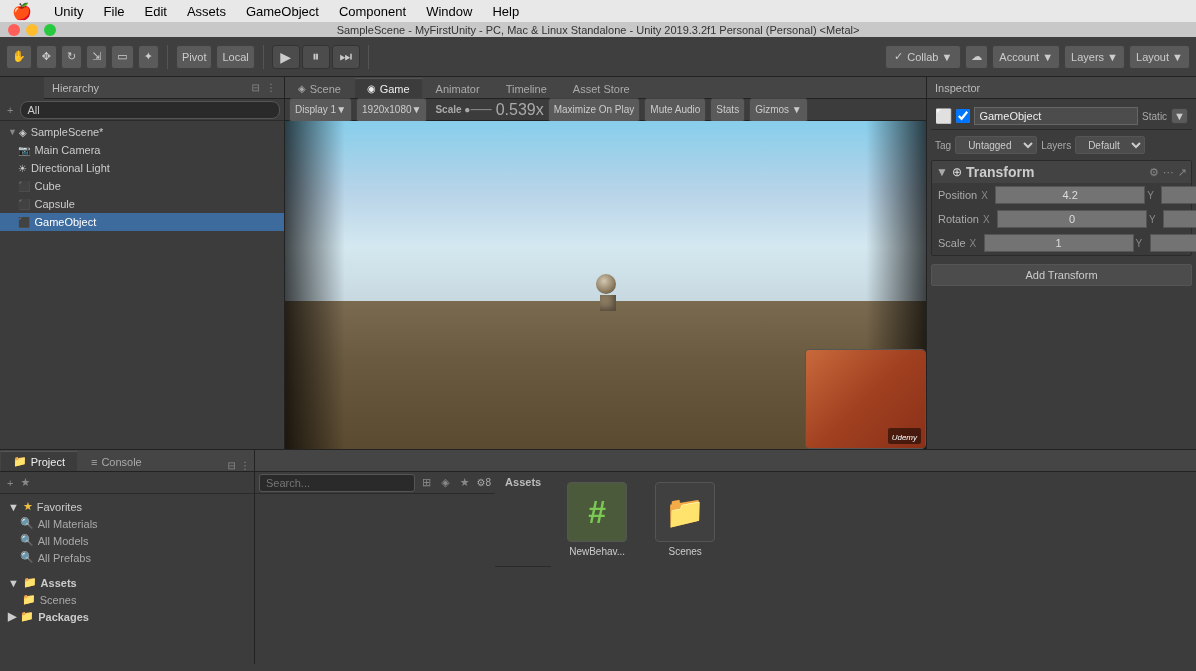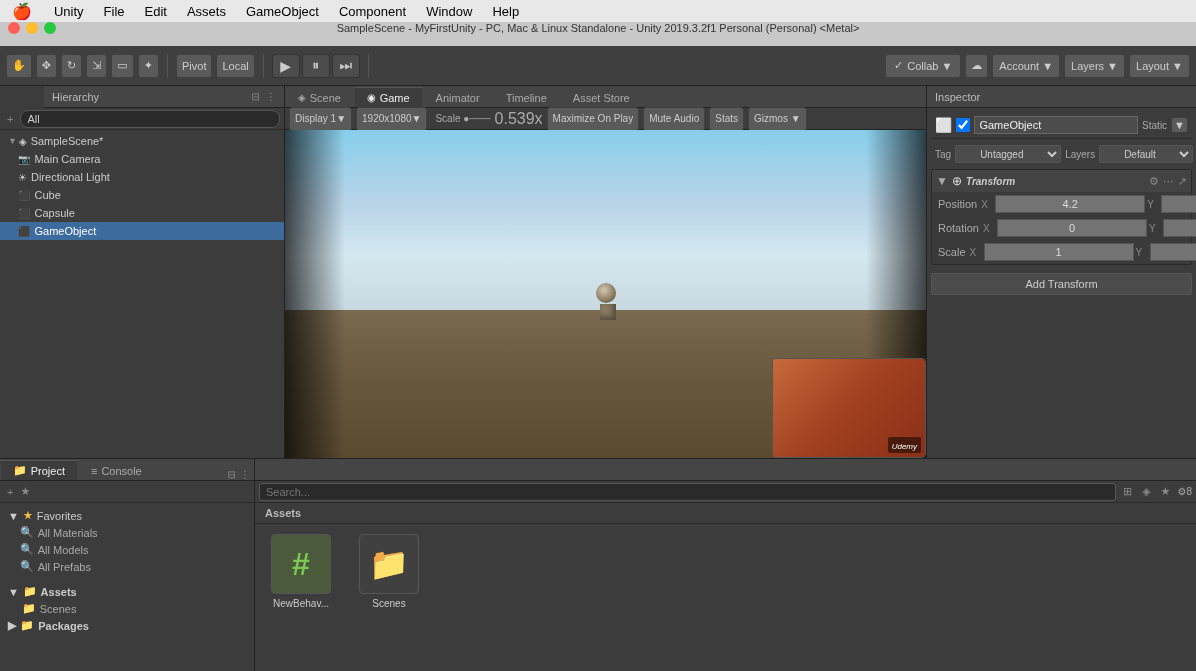--- a/index.html
+++ b/index.html
@@ -8,22 +8,22 @@
     
     .mac-menubar {
       width: 100%; height: 22px; background: #e8e8e8; display: flex; align-items: center;
       color: #000; font-size: 13px;
     }
     .mac-menubar .apple { padding: 0 12px; font-size: 16px; }
     .mac-menubar .menu-item { padding: 0 10px; cursor: pointer; }
 
     
     .titlebar {
-      width: 100%; height: 24px; background: #c8c8c8;
-      display: flex; justify-content: center;
+      width: 100%; height: 15px; background: #c8c8c8;
+      display: flex; align-items: center; justify-content: center;
       font-size: 11px; color: #333; position: relative;
     }
     .titlebar .traffic-lights { position: absolute; left: 8px; display: flex; gap: 6px; }
     .traffic-light { width: 12px; height: 12px; border-radius: 50%; }
     .tl-red { background: #ff5f56; }
     .tl-yellow { background: #ffbd2e; }
     .tl-green { background: #27c93f; }
 
     
     .toolbar {
@@ -169,30 +169,30 @@
       flex: 1; background: #4c4c4c; border: 1px solid #666; color: #eee;
       padding: 1px 4px; font-size: 11px; height: 18px;
     }
     .go-static { font-size: 10px; color: #aaa; }
     .tag-layer-row {
       display: flex; align-items: center; gap: 4px; padding: 2px 4px; margin-bottom: 4px;
     }
     .tag-label { font-size: 10px; color: #aaa; }
     .tag-dropdown {
       background: #4c4c4c; border: 1px solid #555; color: #ccc;
-      padding: 0 20px; font-size: 10px; height: 18px; border-radius: 2px;
+      padding: 0 8px; font-size: 10px; height: 18px; border-radius: 2px;
     }
     .component-section {
       background: #3a3a3a; border: 1px solid #2a2a2a; border-radius: 2px; margin-bottom: 4px;
     }
     .component-header {
       height: 22px; display: flex; align-items: center; padding: 0 4px; gap: 4px;
       background: #434343; cursor: pointer;
     }
-    .component-title { font-size: 10px; color: #ccc; font-weight: bold; flex: 1; font-style: italic; }
+    .component-title { font-size: 14px; color: #ccc; font-weight: bold; flex: 1; }
     .component-icons { display: flex; gap: 4px; color: #888; font-size: 11px; }
     .transform-row {
       display: flex; align-items: center; padding: 3px 6px; gap: 4px;
     }
     .transform-label { width: 60px; font-size: 11px; color: #aaa; }
     .transform-field {
       display: flex; align-items: center; gap: 2px; flex: 1;
     }
     .axis-label { font-size: 10px; color: #888; width: 12px; }
     .axis-input {
@@ -228,21 +228,21 @@
       display: flex; align-items: center; gap: 4px; font-size: 11px; color: #ccc;
       padding: 2px 0; cursor: pointer; font-weight: bold;
     }
     .assets-item {
       display: flex; align-items: center; gap: 4px; padding: 2px 14px;
       font-size: 11px; color: #aaa; cursor: pointer;
     }
 
     
     .assets-content {
-      flex: 1; display: flex; flex-direction: column;
+      flex: 1; display: flex; flex-direction: row;
     }
     .assets-toolbar {
       height: 22px; background: #3c3c3c; display: flex; align-items: center;
       padding: 0 4px; border-bottom: 1px solid #2a2a2a; gap: 4px;
     }
     .assets-search {
       flex: 1; background: #2a2a2a; border: 1px solid #555; border-radius: 3px;
       color: #ccc; padding: 1px 6px; font-size: 11px; height: 18px;
     }
     .assets-grid {
@@ -256,21 +256,21 @@
     .asset-icon {
       width: 60px; height: 60px; background: #404040; border: 1px solid #555;
       border-radius: 4px; display: flex; align-items: center; justify-content: center;
       font-size: 28px;
     }
     .asset-name { font-size: 10px; color: #ccc; text-align: center; word-break: break-all; }
     .assets-path { font-size: 11px; color: #bbb; padding: 4px 10px; font-weight: bold; border-bottom: 1px solid #2a2a2a; }
 
     
     .webcam-overlay {
-      position: absolute; bottom: 0; right: 0; width: 154px; height: 100px;
+      position: absolute; bottom: 0; right: 0; width: 121px; height: 100px;
       background: #2a2a2a; border: 1px solid #555; border-radius: 4px;
       overflow: hidden;
     }
     .webcam-face {
       width: 100%; height: 100%;
       background: linear-gradient(135deg, #c8693c 0%, #a04020 50%, #8a3018 100%);
       display: flex; flex-direction: column; align-items: center; justify-content: flex-end;
     }
 
     
@@ -406,21 +406,21 @@
           <span>Asset Store</span>
         </div>
       </div>
       <div class="scene-toolbar">
         <button class="toolbar-btn" style="font-size:10px;">
           <span>Display 1</span> ▼
         </button>
         <button class="toolbar-btn" style="font-size:10px;">
           <span>1920x1080</span> ▼
         </button>
-        <span style="font-size:10px; color:#aaa; margin-left:4px;">Scale ●───</span>
+        <span style="font-size:10px; color:#aaa; margin-left:4px;font-weight:bold;">Scale ●───</span>
         <span style="font-size:16px; color:#aaa;">0.539x</span>
         <button class="toolbar-btn" style="font-size:10px;">Maximize On Play</button>
         <button class="toolbar-btn" style="font-size:10px;">Mute Audio</button>
         <button class="toolbar-btn" style="font-size:10px;">Stats</button>
         <button class="toolbar-btn" style="font-size:10px;">Gizmos ▼</button>
       </div>
       <div class="scene-content">
         <div class="game-canvas">
           <div class="sky-gradient"></div>
           <div class="horizon-line"></div>

